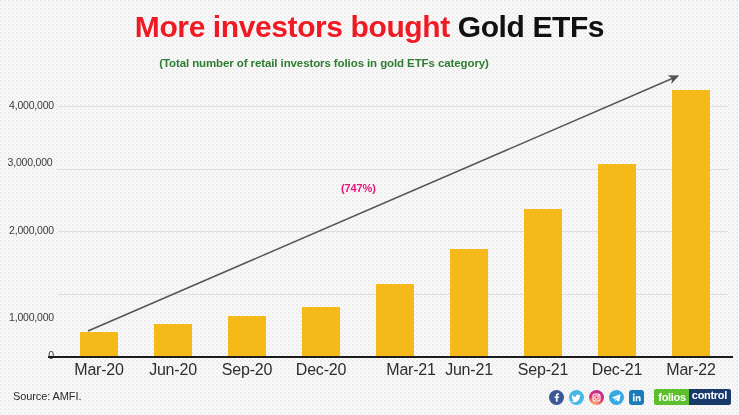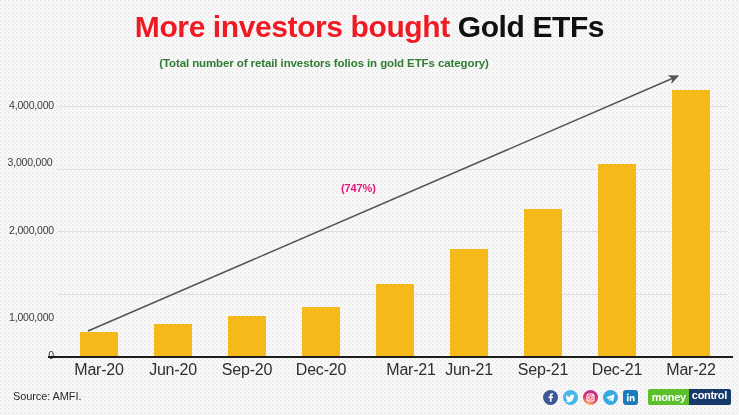--- a/index.html
+++ b/index.html
@@ -294,18 +294,18 @@
       <div class="soc soc-li">
         <svg width="15" height="15" viewBox="0 0 15 15">
             <rect x="3.9" y="6.2" width="1.7" height="5.1" fill="#fff"></rect>
             <circle cx="4.75" cy="4.4" r="1" fill="#fff"></circle>
             <path d="M6.7 6.2h1.6v.7c.3-.5.8-.8 1.5-.8 1.2 0 1.8.7 1.8 2.1v3.1H9.9V8.5c0-.7-.3-1-.8-1s-.9.4-.9 1v2.8H6.7V6.2z" fill="#fff"></path>
           </svg>
       </div>
     </div>
 
     <div class="mc-logo">
-      <span class="mc-money">money</span>
+      <span class="mc-money">folios</span>
       <span class="mc-control">control</span>
     </div>
   </div>
 
 </div>
 
 </body></html>

